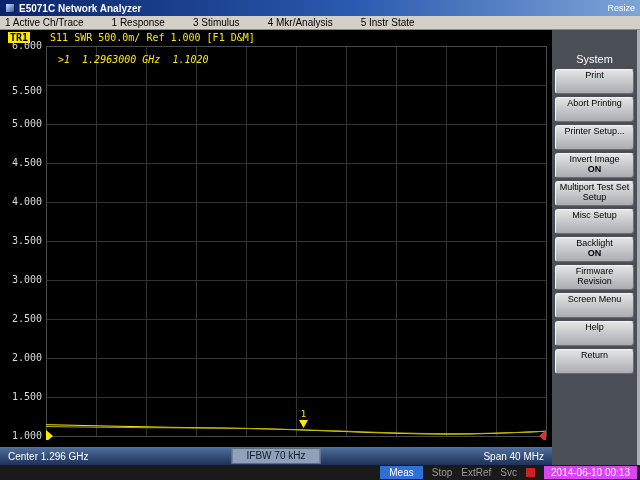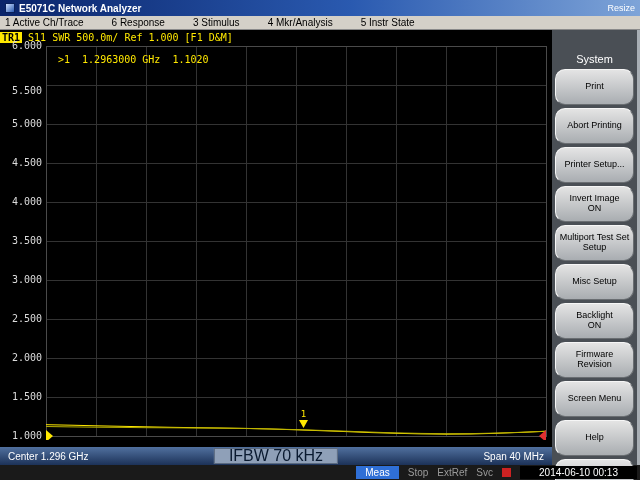--- a/index.html
+++ b/index.html
@@ -16,73 +16,73 @@
 
   
   .menubar { height:14px; background:#d4d0c8; border-bottom:1px solid #8a8a8a;
     display:flex; align-items:center; gap:28px; padding:0 5px; }
   .menu-item { font-size:10px; color:#000; white-space:nowrap; }
 
   
   .body { display:flex; height:435px; }
   .left { width:552px; display:flex; flex-direction:column; background:#000; }
 
-  .trace-header { height:14px; display:flex; align-items:center; gap:6px; padding-left:0;
+  .trace-header { height:14px; display:flex; align-items:center; gap:20px; padding-left:8px;
     font-family:"DejaVu Sans Mono", monospace; font-size:10px; }
   .tr1 { background:#ffe800; color:#000; padding:0 2px; font-weight:bold; }
   .trinfo { color:#ffe800; white-space:pre; }
 
   .graph { position:relative; flex:1; background:#000; }
   #plot-svg { position:absolute; left:46px; top:2px; }
   .ylabel { position:absolute; left:2px; width:40px; text-align:right;
     font-family:"DejaVu Sans Mono", monospace; font-size:10px; color:#dcdcdc; }
   .marker-readout { position:absolute; left:58px; top:10px; color:#ffe800;
-    font-family:"DejaVu Sans Mono", monospace; font-size:10px; white-space:pre; }
+    font-family:"DejaVu Sans Mono", monospace; font-size:10px; white-space:pre;font-style:italic; }
 
   .graph-footer { height:18px; display:flex; align-items:center; position:relative;
     padding:0 8px; color:#fff; font-size:10px;
     background:linear-gradient(to bottom,#51719f,#1c3258); }
   .ifbw-box { position:absolute; left:50%; transform:translateX(-50%);
-    background:#8fa0b8; color:#0a1a30; border:1px solid #5a6a80; padding:0 14px; font-size:16px; line-height:14px; }
+    background:#8fa0b8; color:#0a1a30; border:1px solid #5a6a80; padding:0 14px; font-size:10px; line-height:14px; }
   .gf-span { margin-left:auto; }
 
   
   .sidebar { width:88px; background:#4a4f55; display:flex; flex-direction:column; padding:20px 3px 0 3px;
     border-right:3px solid #a8aeb4; }
   .sidebar-title { color:#fff; font-size:11px; text-align:center; height:19px; line-height:19px; }
-  .softkey { height:36px; margin-bottom:3px; border-radius:10px; padding:1px 2px;
+  .softkey { height:25px; margin-bottom:3px; border-radius:3px; padding:1px 2px;
     background:linear-gradient(to bottom,#e4e4e4,#a9adb1);
     border:1px solid; border-color:#f6f6f6 #6a6e72 #6a6e72 #f6f6f6;
     color:#000; font-size:9px; line-height:1.1; text-align:center;
-    display:flex; flex-direction:column; align-items:center; justify-content:center; cursor:default; }
-  .softkey .val { font-weight:normal; }
+    display:flex; flex-direction:column; align-items:center; justify-content:flex-start; cursor:default; }
+  .softkey .val { font-weight:bold; }
 
   
   .statusbar { height:15px; background:#1a1a1a; display:flex; align-items:center;
     justify-content:flex-end; gap:9px; padding:0 3px; font-size:10px; }
   .meas-badge { background:#2f6fd6; color:#fff; padding:0 9px; height:13px; line-height:13px; }
   .dim-ind { color:#9a9a9a; }
   .led-red { width:9px; height:9px; background:#cc2222; }
-  .datetime-badge { background:#000000; color:#fff; height:13px; line-height:13px;
-    width:117px; text-align:center; }
+  .datetime-badge { background:#d946ef; color:#fff; height:13px; line-height:13px;
+    width:93px; text-align:center; }
 </style>
 </head>
 <body>
 
 <div class="screen">
 
   <div class="titlebar">
     <span class="app-icon"></span>
     <span class="win-title">E5071C Network Analyzer</span>
     <span class="resize-btn">Resize</span>
   </div>
 
   <div class="menubar" id="menubar">
       <span class="menu-item">1 Active Ch/Trace</span>
-      <span class="menu-item">6 Response</span>
+      <span class="menu-item">1 Response</span>
       <span class="menu-item">3 Stimulus</span>
       <span class="menu-item">4 Mkr/Analysis</span>
       <span class="menu-item">5 Instr State</span>
     </div>
 
   <div class="body">
     <div class="left">
 
       <div class="trace-header">
         <span class="tr1">TR1</span>

